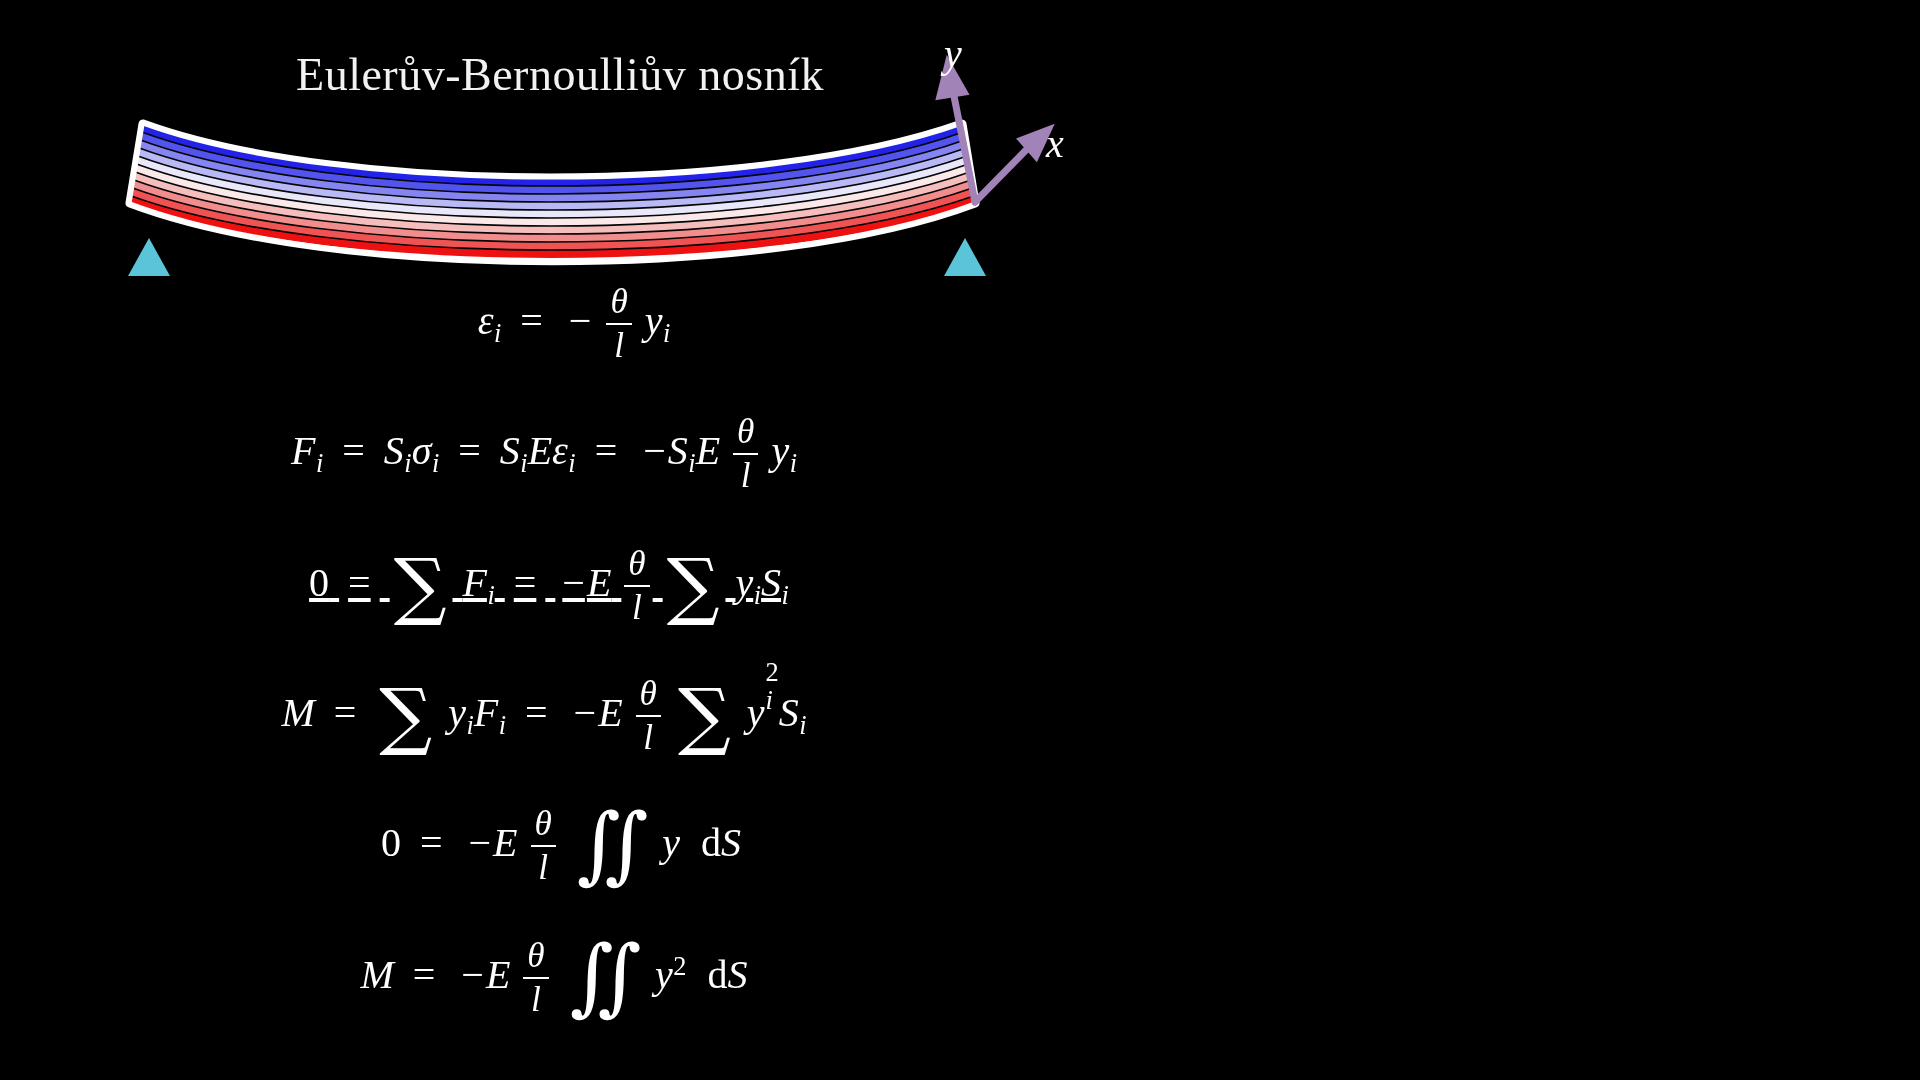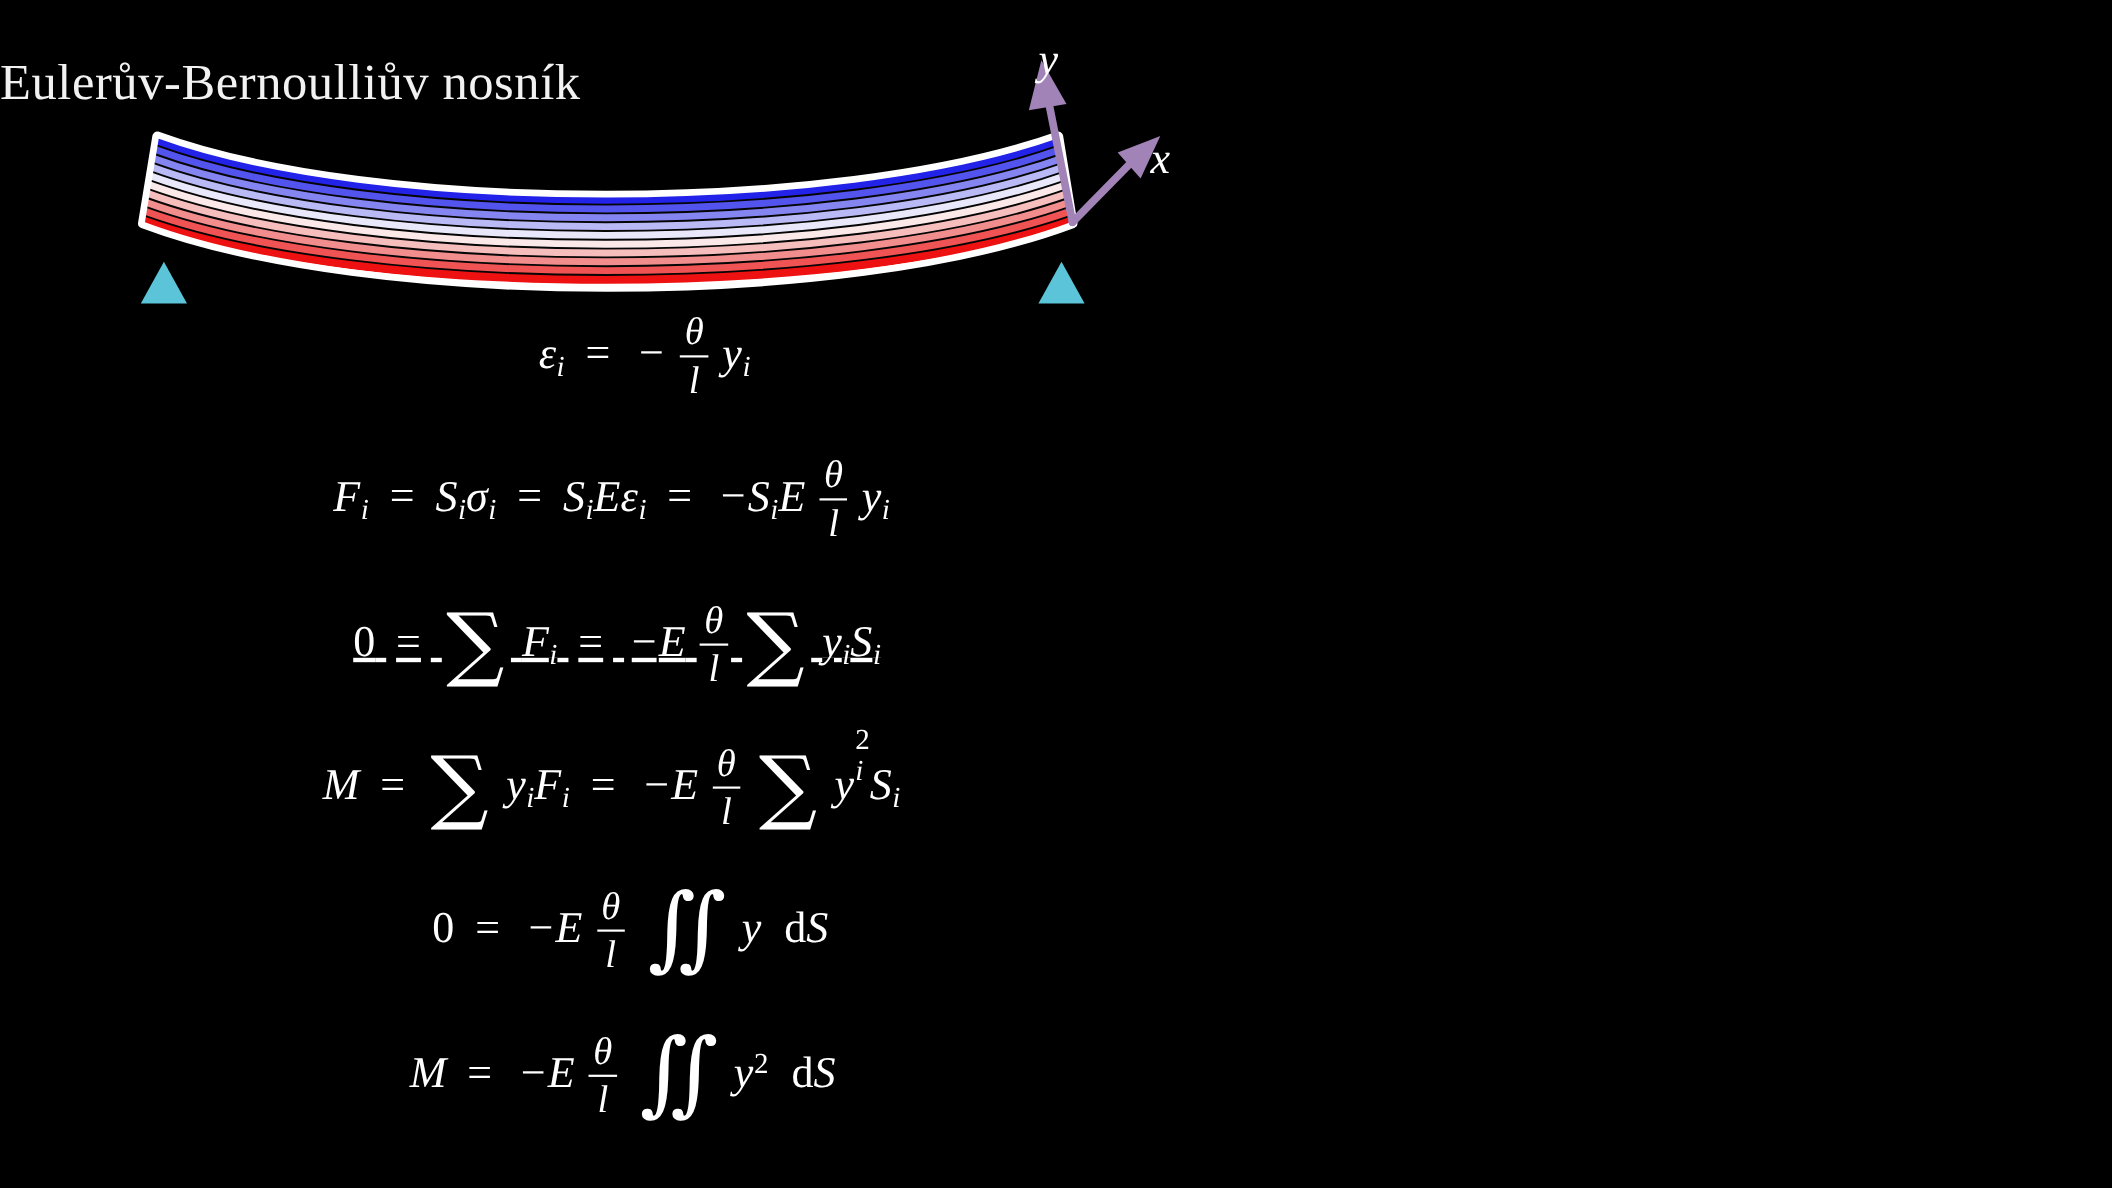--- a/index.html
+++ b/index.html
@@ -17,20 +17,21 @@
   }
 
   
   .abs { position: absolute; }
 
   
   #scene-title {
     left: 0;
     top: 48px;
     width: 1120px;
+    text-align: center;
     font-size: 46px;
     letter-spacing: 0.5px;
     color: #f2f2f2;
     white-space: nowrap;
     font-family: "Liberation Serif", "DejaVu Serif", serif;
   }
 
   
   #beam-figure {
     left: 0px;
@@ -45,21 +46,21 @@
     font-style: italic;
     font-size: 40px;
     color: #ffffff;
     font-family: "Liberation Serif", "DejaVu Serif", serif;
   }
   #axis-label-y { left: 944px; top: 30px; }
   #axis-label-x { left: 1046px; top: 120px; }
 
   
   #equations {
-    left: 16px;
+    left: 4px;
     top: 286px;
     width: 1300px;
   }
   .equation-row {
     position: relative;
     width: 100%;
     text-align: center;
     color: #ffffff;
   }
   .eq {

